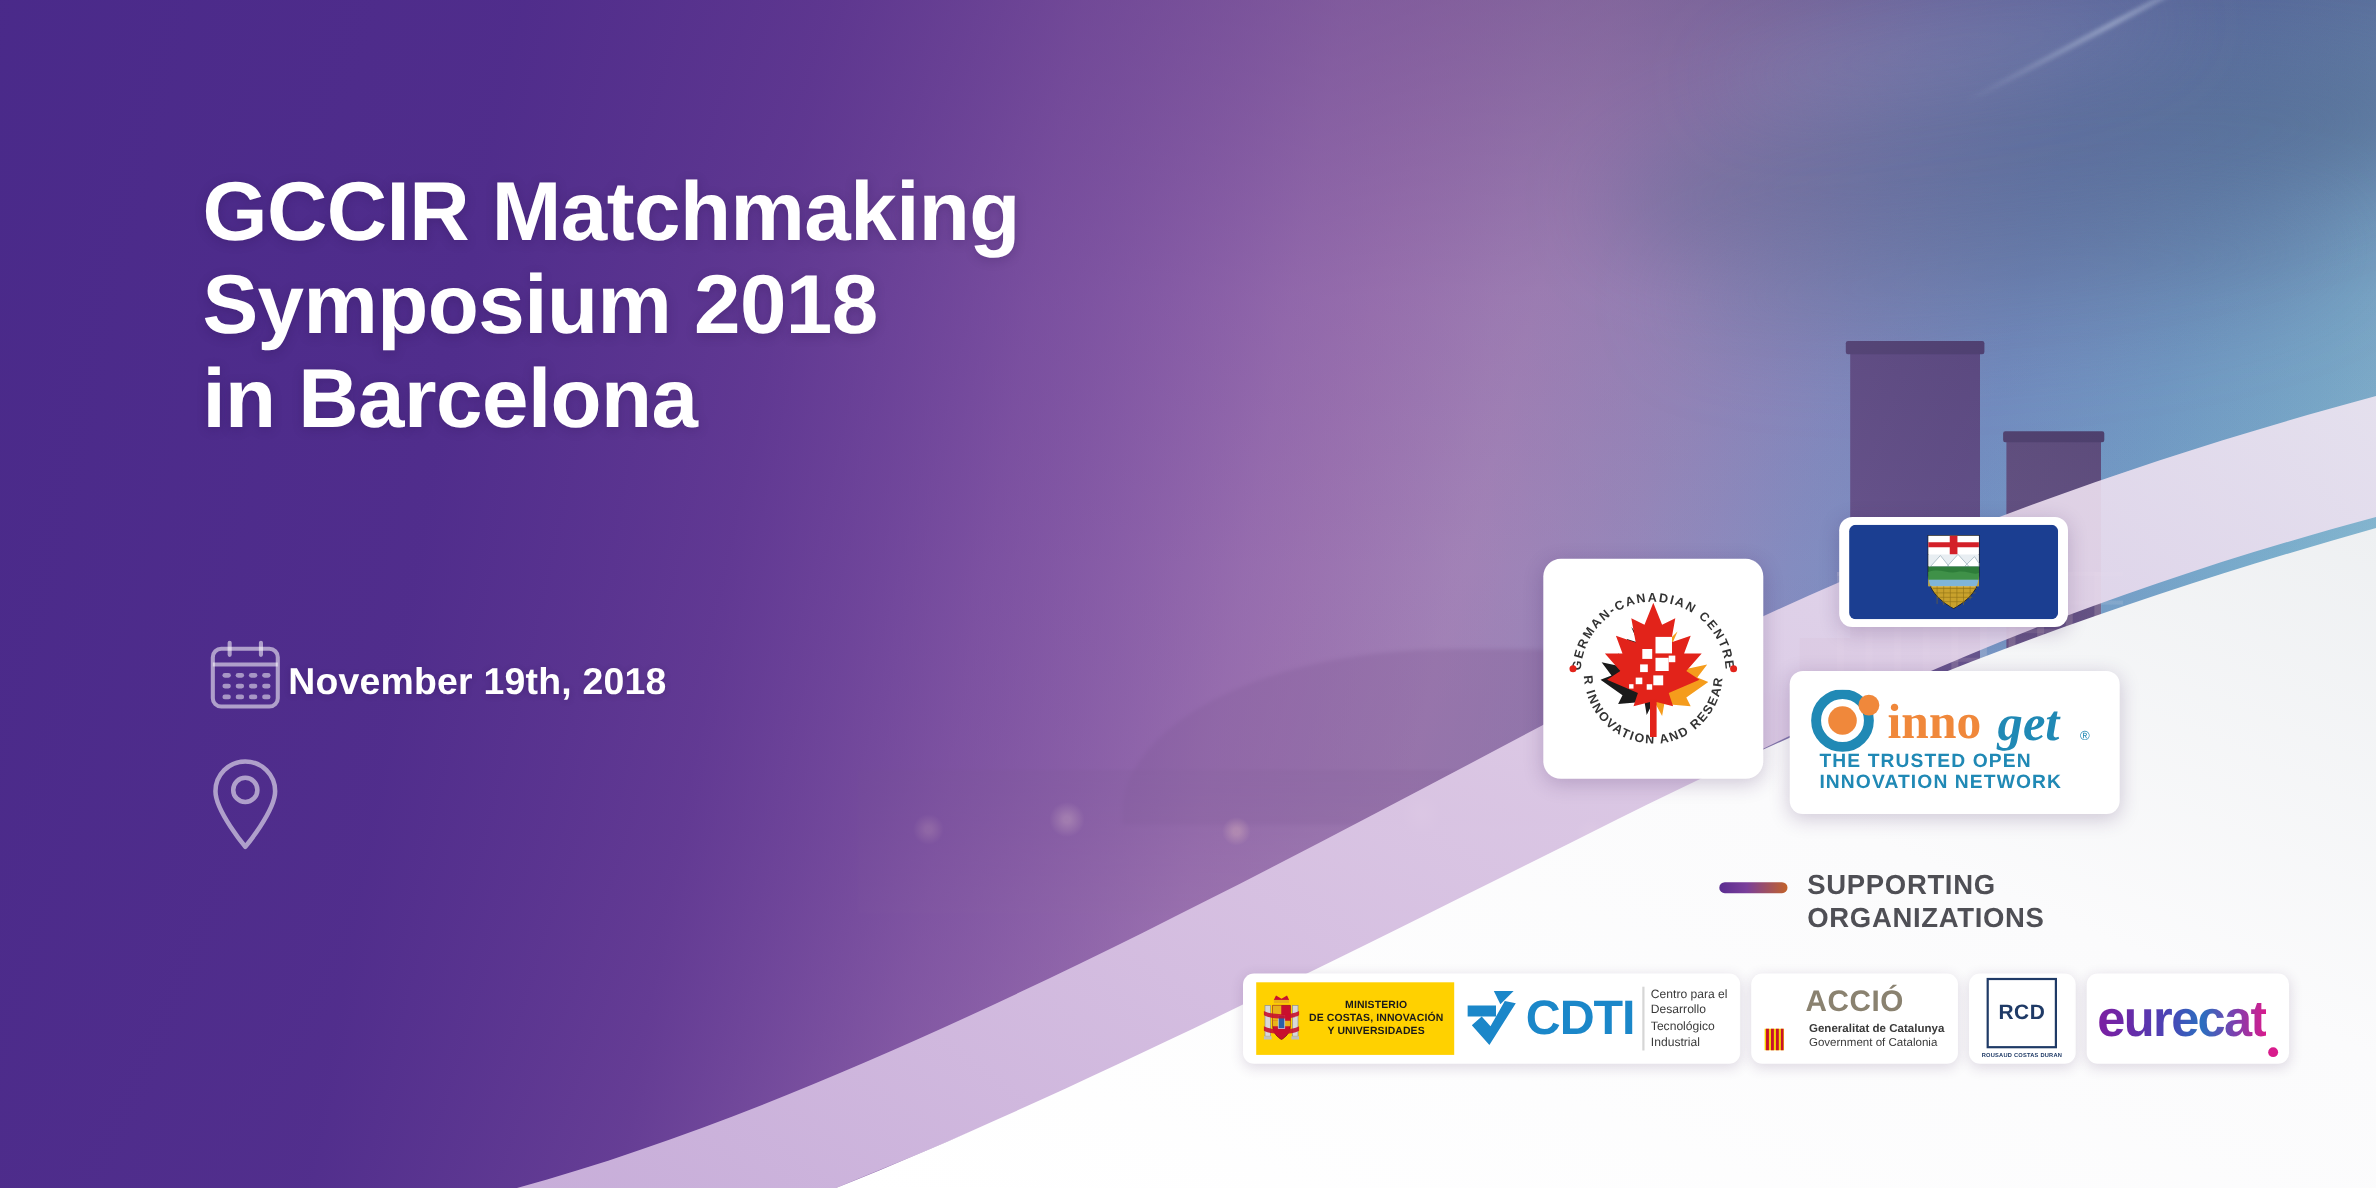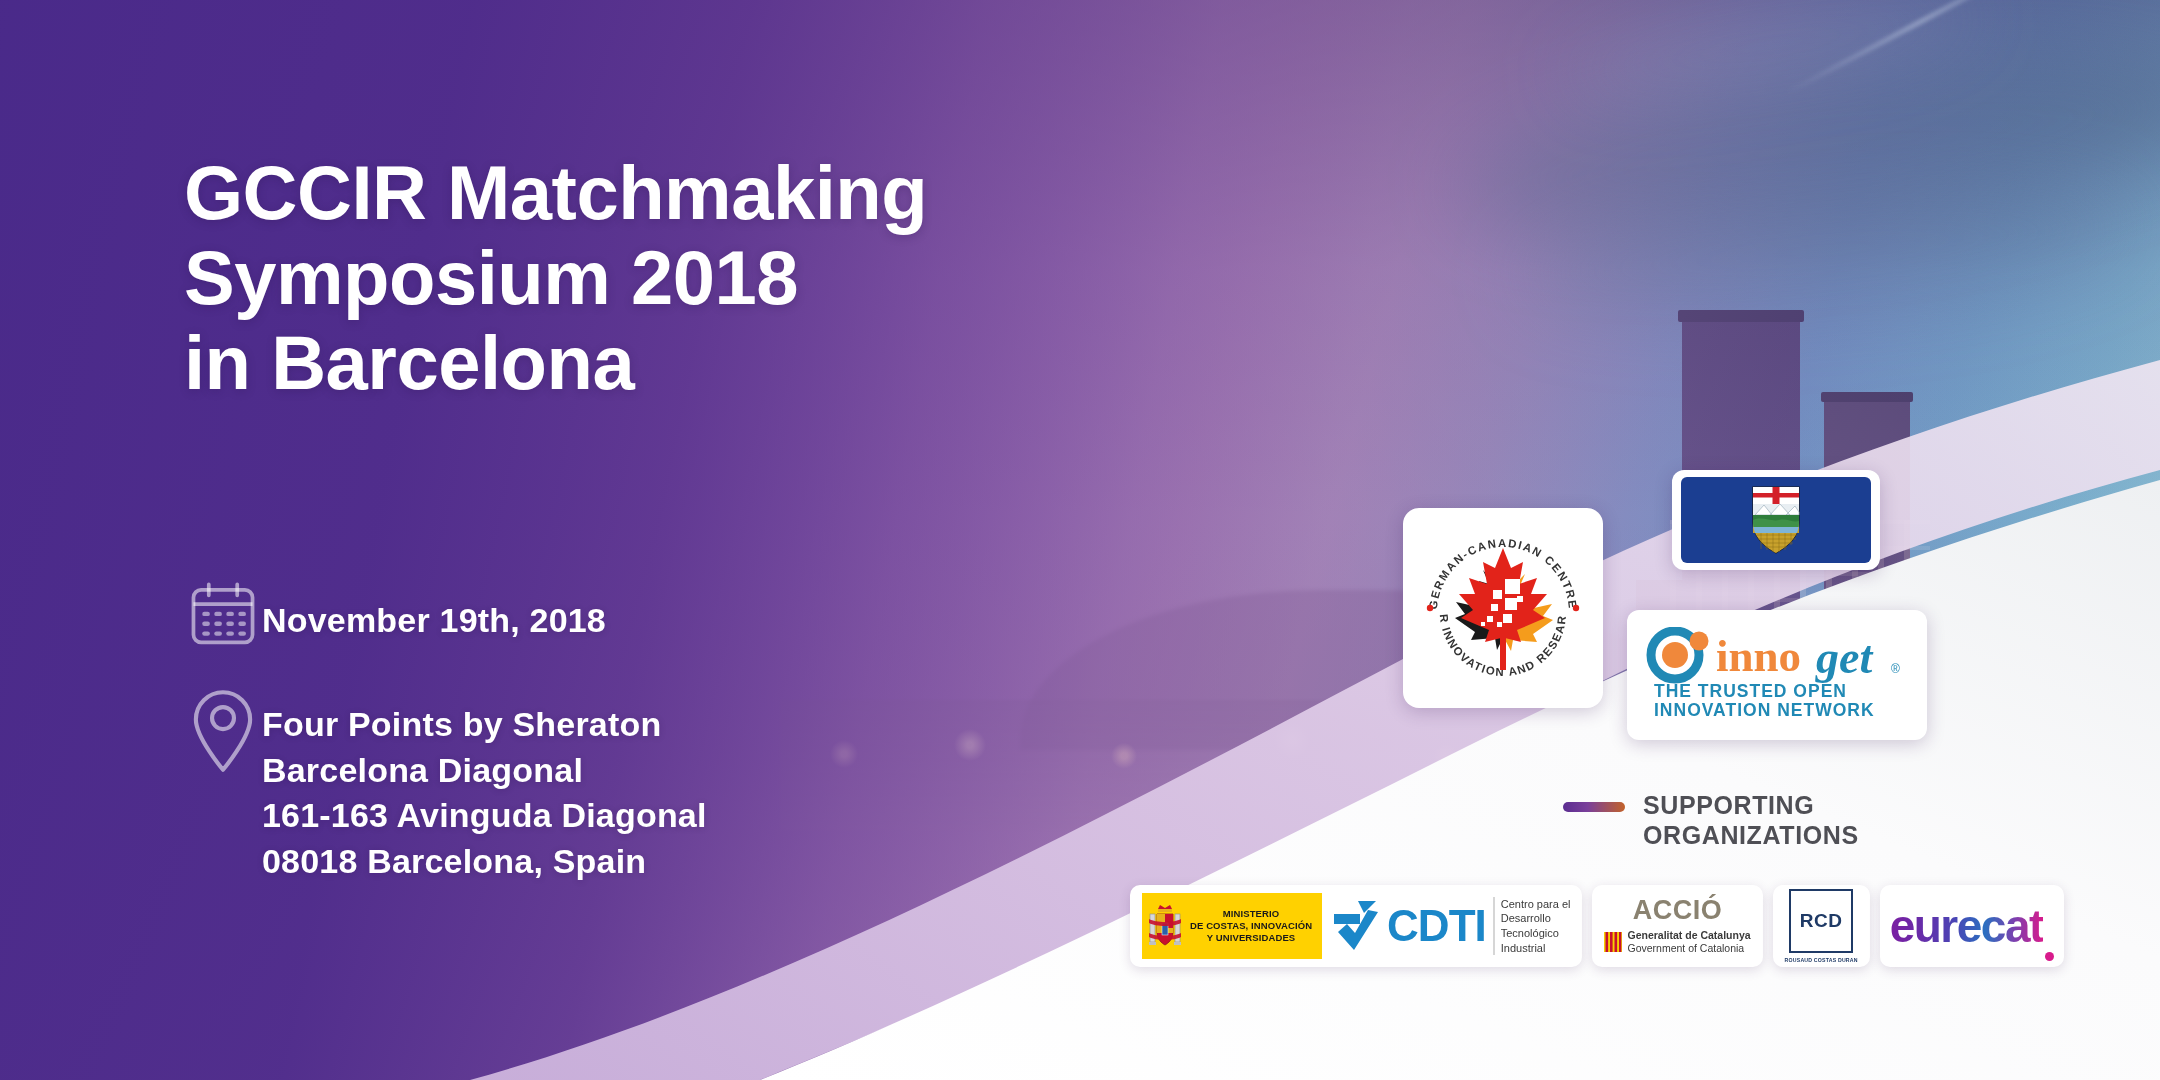--- a/index.html
+++ b/index.html
@@ -180,21 +180,21 @@
   .spain-text{ font-size:9.5px; line-height:1.24; color:#1a1a1a; font-weight:700; letter-spacing:.1px; white-space:nowrap; }
 
   
   .cdti{ display:flex; align-items:center; gap:7px; padding-left:12px; }
   .cdti-word{ font-size:44px; font-weight:700; color:#1b87c9; letter-spacing:-1px; line-height:.86; font-family:"Liberation Sans", sans-serif; }
   .cdti-sub{ font-size:11px; line-height:1.32; color:#3a3a3a; border-left:2px solid #d6d6d6; padding-left:6px; white-space:nowrap; }
 
   
   .accio{ display:flex; flex-direction:column; align-items:center; gap:5px; }
   .accio-word{ font-size:27px; font-weight:700; color:#8a8270; letter-spacing:.5px; line-height:1; }
-  .accio-gen{ display:flex; align-items:center; gap:5px; }
+  .accio-gen{ display:flex; align-items:flex-end; gap:22px; }
   .accio-txt{ font-size:10.5px; line-height:1.25; color:#3a3a3a; white-space:nowrap; }
   .accio-txt b{ font-weight:700; }
 
   
   .rcd{ display:flex; flex-direction:column; align-items:center; }
   .rcd-box{ border:2.5px solid #1f3a66; width:64px; height:64px; display:flex; align-items:center; justify-content:center; }
   .rcd-word{ font-size:19px; font-weight:600; color:#1f3a66; letter-spacing:.5px; }
   .rcd-sub{ font-size:5.2px; color:#1f3a66; letter-spacing:.2px; margin-top:4px; white-space:nowrap; font-weight:700; }
 
   
@@ -283,26 +283,20 @@
       <span class="date-text">November 19th, 2018</span>
     </div>
 
     <div class="row">
       <span class="ico">
         <svg width="62" height="86" viewBox="0 0 48 66" fill="none">
           <path d="M24 3 C12.4 3 3 12.4 3 24 C3 38 24 63 24 63 C24 63 45 38 45 24 C45 12.4 35.6 3 24 3 Z" stroke="rgba(255,255,255,.55)" stroke-width="3.2" stroke-linejoin="round"></path>
           <circle cx="24" cy="23" r="8.5" stroke="rgba(255,255,255,.55)" stroke-width="3.2"></circle>
         </svg>
       </span>
-      <span class="addr-text">
-        <div>Four Points by Sheraton</div>
-        <div>Barcelona Diagonal</div>
-        <div>161-163 Avinguda Diagonal</div>
-        <div>08018 Barcelona, Spain</div>
-      </span>
     </div>
   </div>
 
   <div class="card" id="gccir-card">
     <svg width="180" height="180" viewBox="0 0 180 180">
       <defs>
         <path id="arcTop" d="M 24 95 A 66 66 0 0 1 156 95" fill="none"></path>
         <path id="arcBot" d="M 27 95 A 63 63 0 0 0 153 95" fill="none"></path>
       </defs>
       <text font-size="11.4" font-family="'Liberation Sans',sans-serif" font-weight="600" fill="#333" letter-spacing="1.6">

